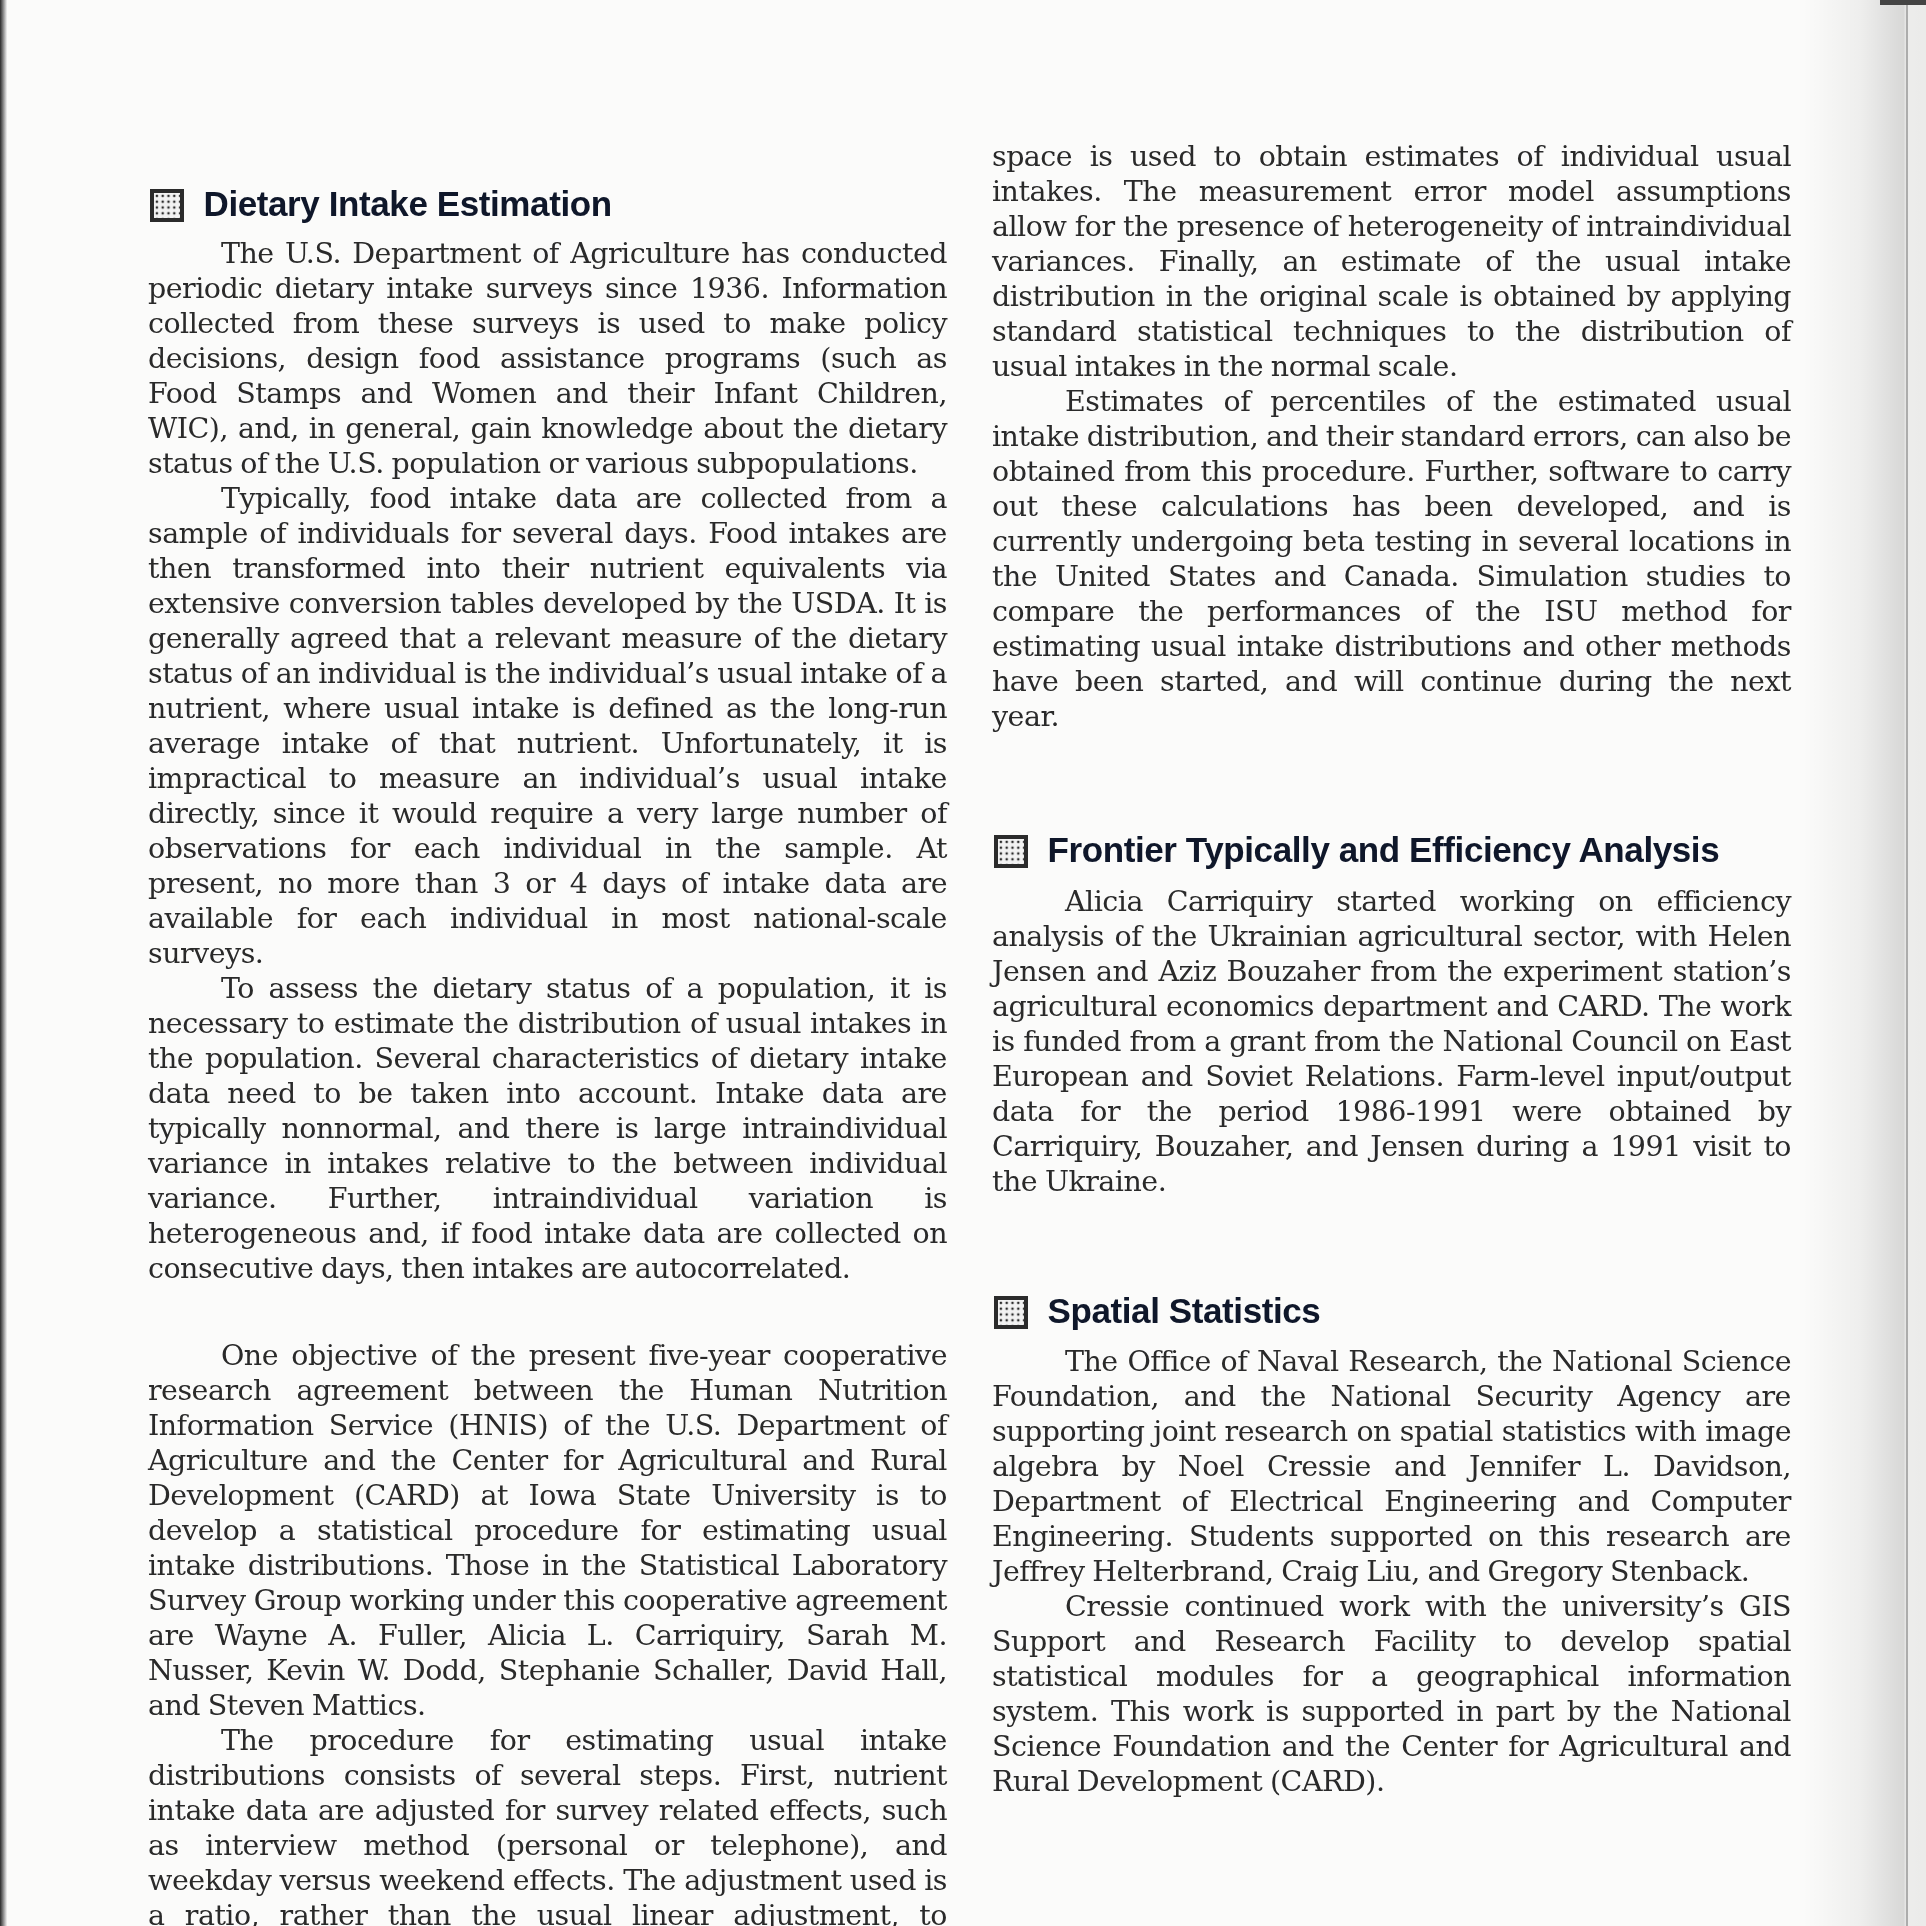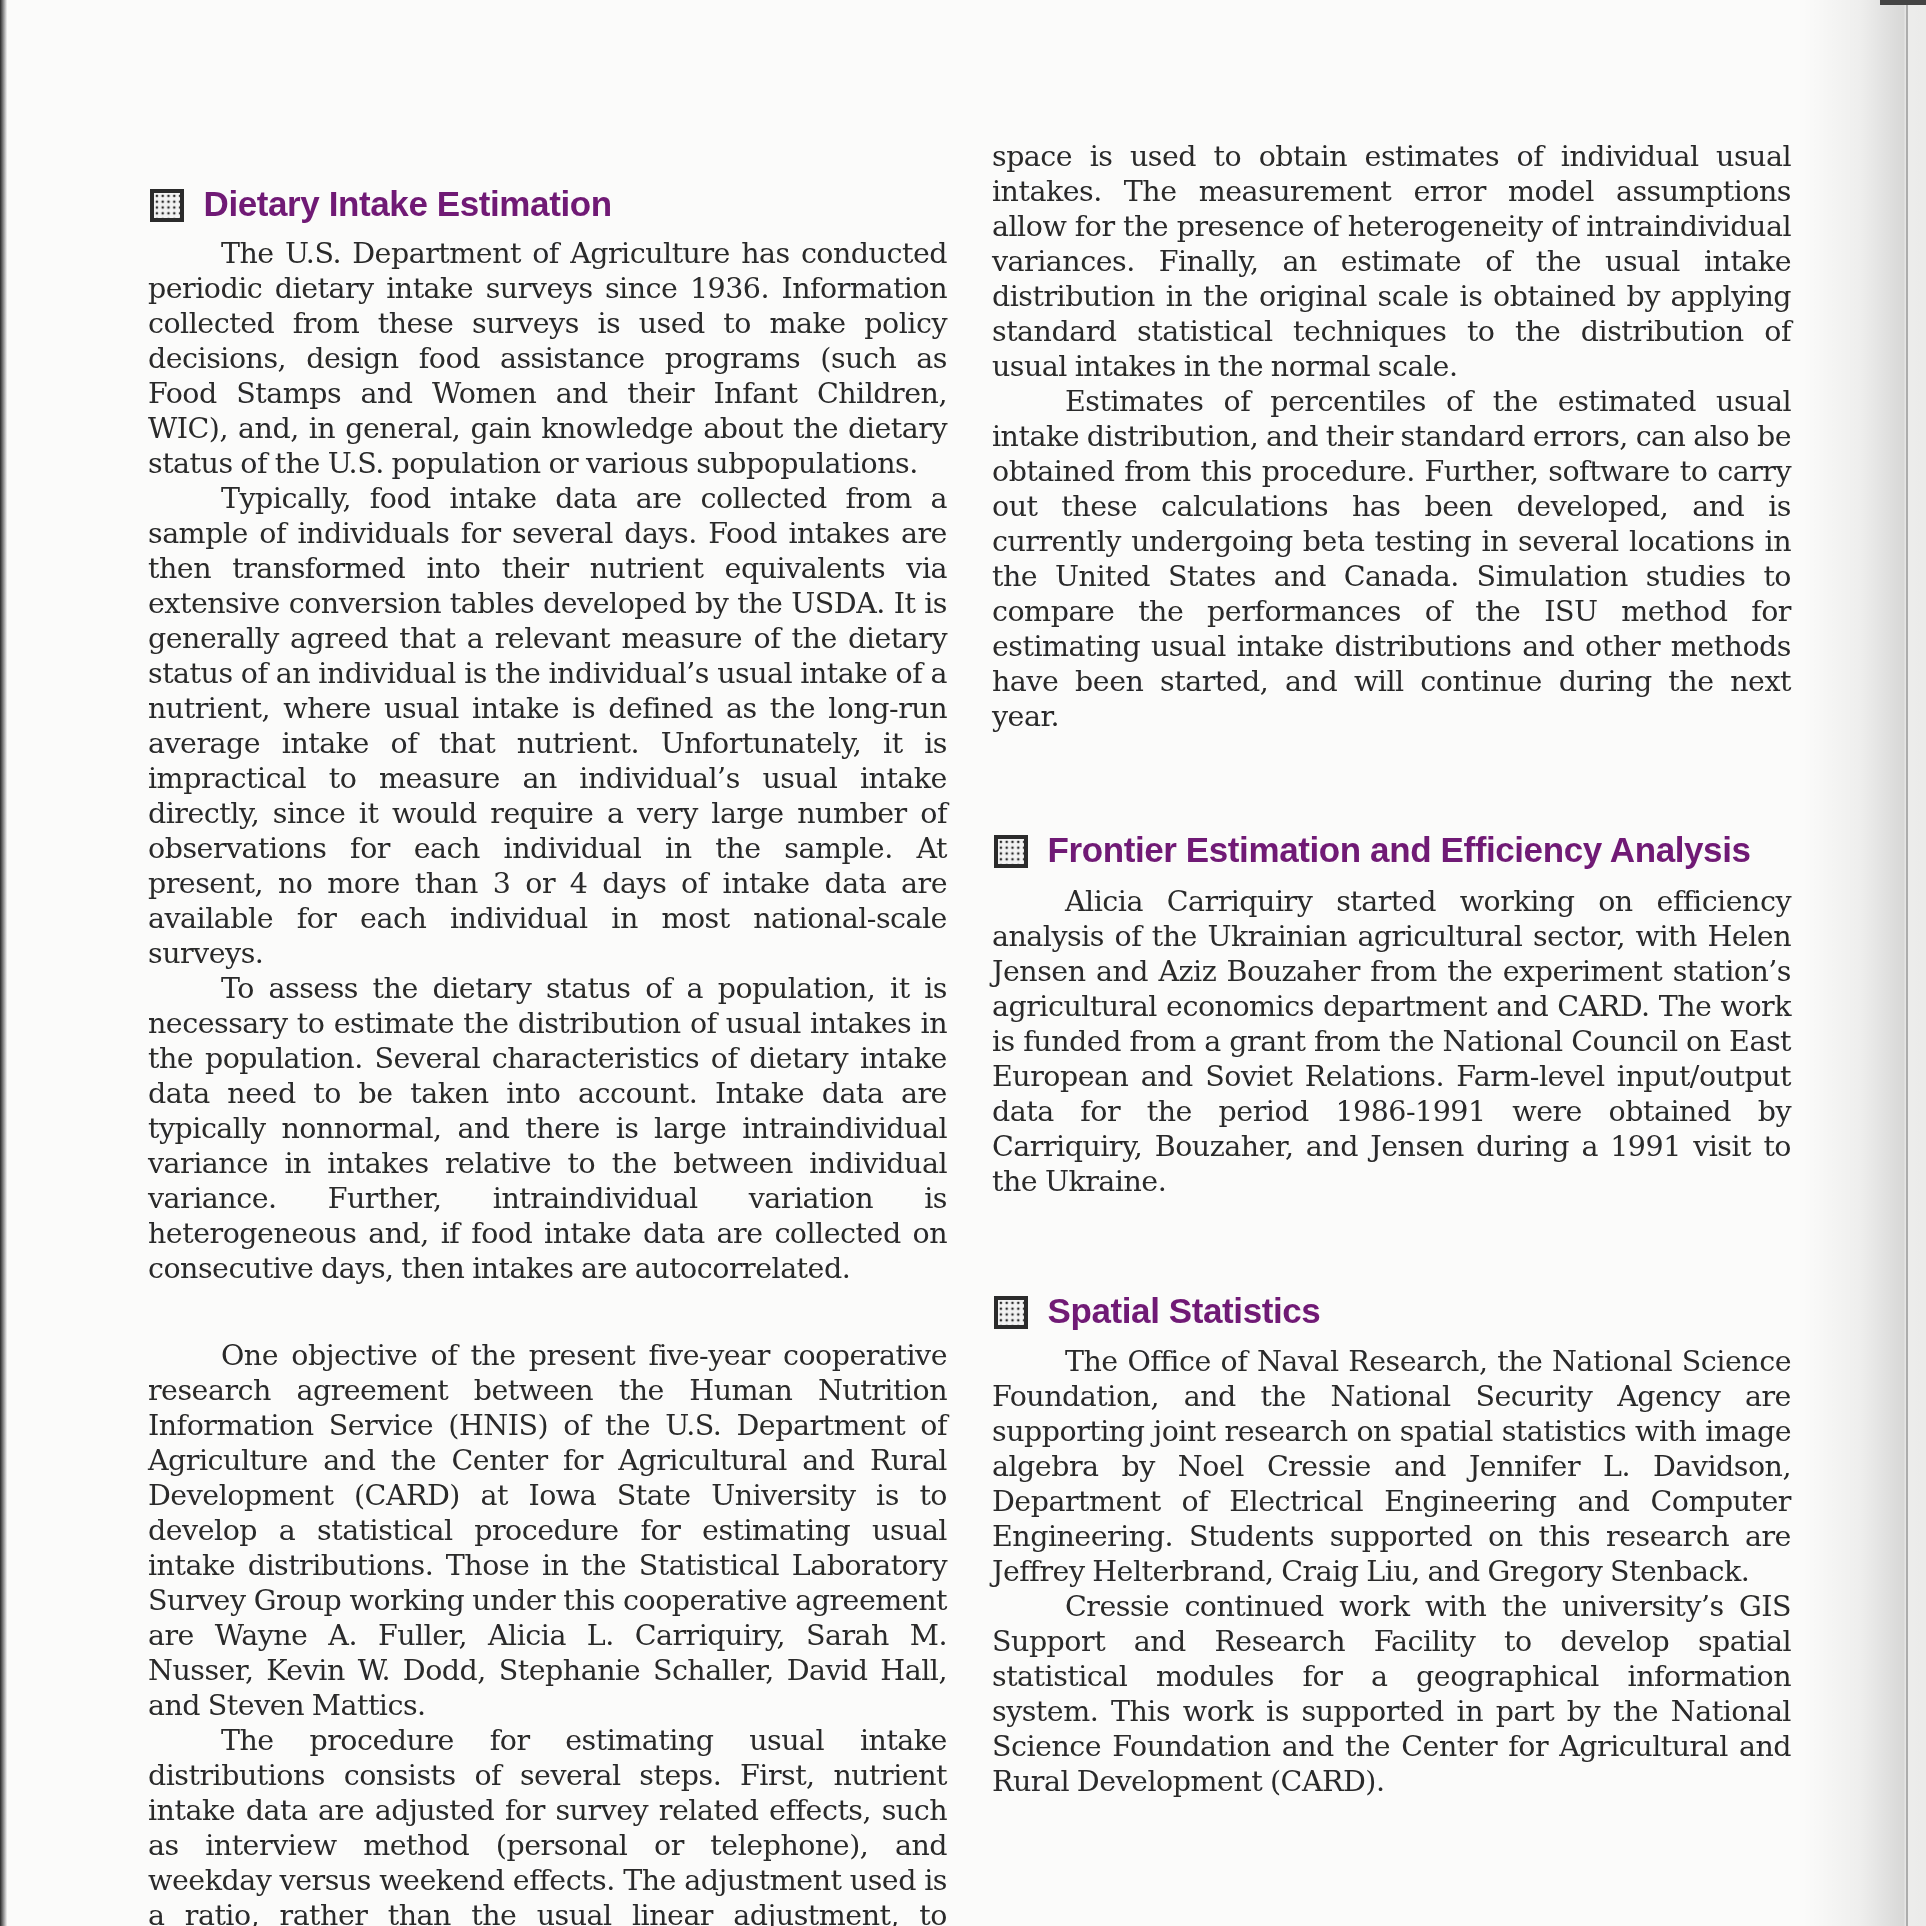--- a/index.html
+++ b/index.html
@@ -26,21 +26,21 @@
   p.para {
     margin: 0; font-size: 28.5px; line-height: 35px; text-align: justify;
     text-indent: 73px; letter-spacing: -0.5px; word-spacing: -0.8px;
   }
   p.para.no-indent { text-indent: 0; }
   p.para.gap-before { margin-top: 52px; }
 
   .heading {
     display: flex; align-items: flex-start;
     font-family: "Liberation Sans", "DejaVu Sans", sans-serif; font-weight: bold;
-    font-size: 35px; line-height: 40px; color: #701a75; letter-spacing: -0.4px;
+    font-size: 35px; line-height: 40px; color: #0f172a; letter-spacing: -0.4px;
   }
   .heading .heading-icon {
     flex: 0 0 auto; width: 34px; height: 33px; margin: 4.6px 20px 0 1.5px; box-sizing: border-box;
     border: 4.2px solid #2b2b2b;
     background-color: #f2f2f2;
     background-image: radial-gradient(circle, #2b2b2b 34%, transparent 38%);
     background-size: 5.8px 5.8px;
   }
   .h-dietary { margin-top: 45px; margin-bottom: 11.6px; }
   .h-frontier { margin-top: 96px; margin-bottom: 14px; }
@@ -69,21 +69,21 @@
   </section>
 </div>
 
 <div class="column col-right">
   <p class="para no-indent">space is used to obtain estimates of individual usual intakes. The measurement error model assumptions allow for the presence of heterogeneity of intraindividual variances. Finally, an estimate of the usual intake distribution in the original scale is obtained by applying standard statistical techniques to the distribution of usual intakes in the normal scale.</p>
   <p class="para">Estimates of percentiles of the estimated usual intake distribution, and their standard errors, can also be obtained from this procedure. Further, software to carry out these calculations has been developed, and is currently undergoing beta testing in several locations in the United States and Canada. Simulation studies to compare the performances of the ISU method for estimating usual intake distributions and other methods have been started, and will continue during the next year.</p>
 
   <section>
     <h2 class="heading h-frontier">
       <span class="heading-icon"></span>
-      <span>Frontier Estimation and Efficiency Analysis</span>
+      <span>Frontier Typically and Efficiency Analysis</span>
     </h2>
     <p class="para">Alicia Carriquiry started working on efficiency analysis of the Ukrainian agricultural sector, with Helen Jensen and Aziz Bouzaher from the experiment station’s agricultural economics department and CARD. The work is funded from a grant from the National Council on East European and Soviet Relations. Farm-level input/output data for the period 1986-1991 were obtained by Carriquiry, Bouzaher, and Jensen during a 1991 visit to the Ukraine.</p>
   </section>
 
   <section>
     <h2 class="heading h-spatial">
       <span class="heading-icon"></span>
       <span>Spatial Statistics</span>
     </h2>
     <p class="para">The Office of Naval Research, the National Science Foundation, and the National Security Agency are supporting joint research on spatial statistics with image algebra by Noel Cressie and Jennifer L. Davidson, Department of Electrical Engineering and Computer Engineering. Students supported on this research are Jeffrey Helterbrand, Craig Liu, and Gregory Stenback.</p>

